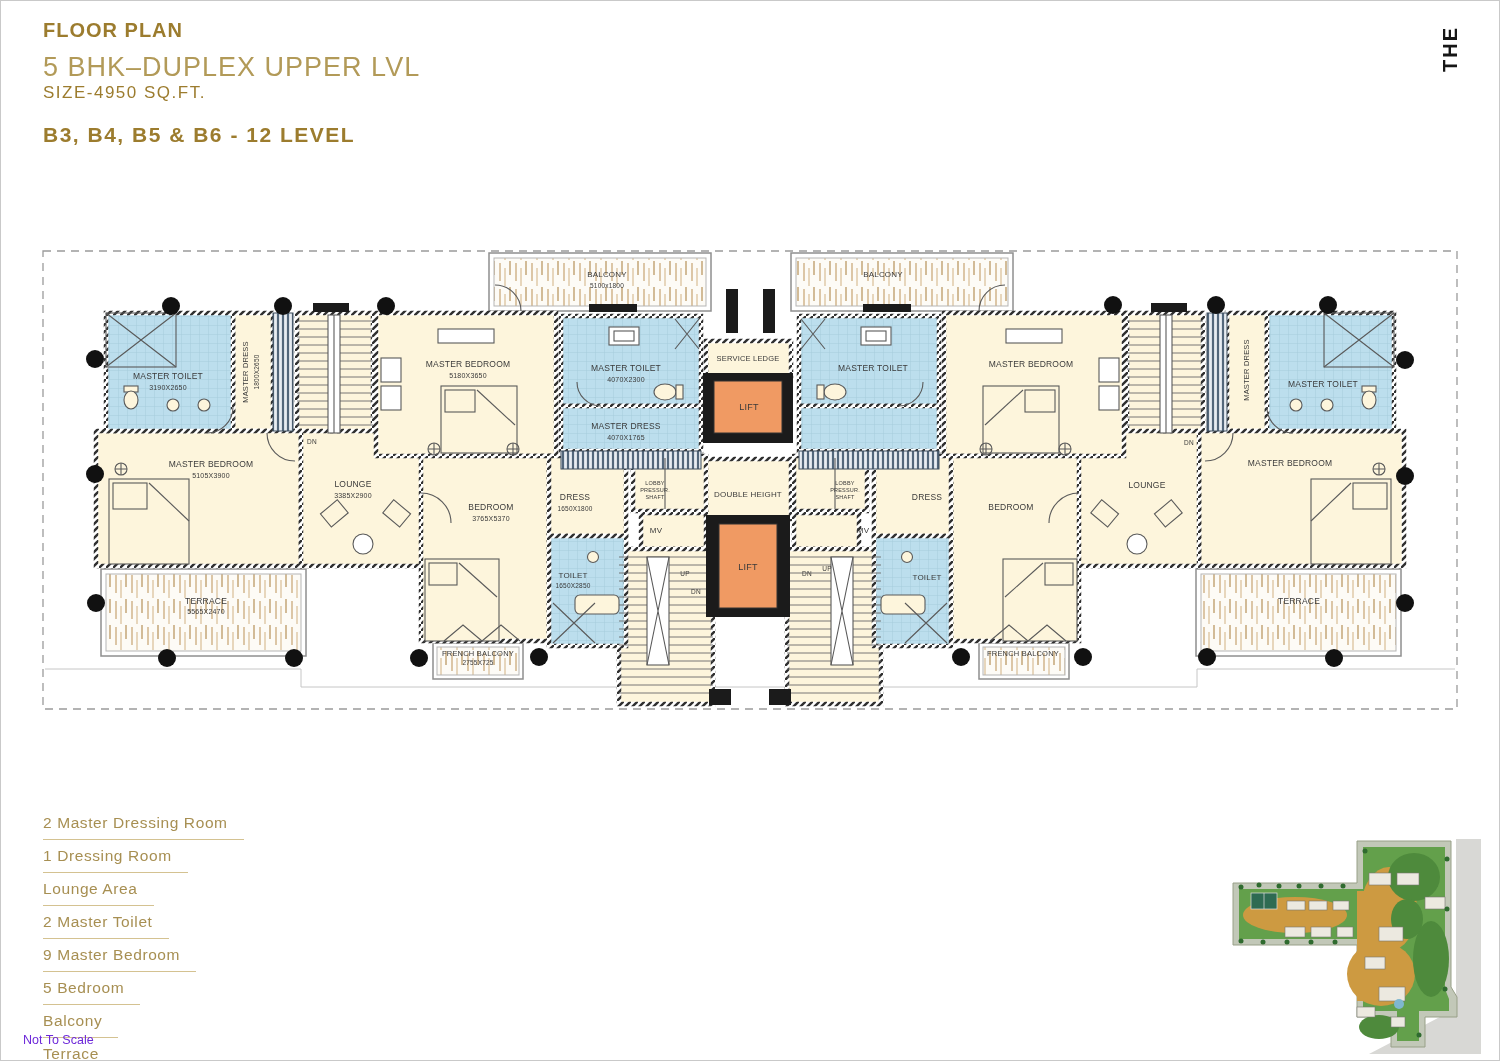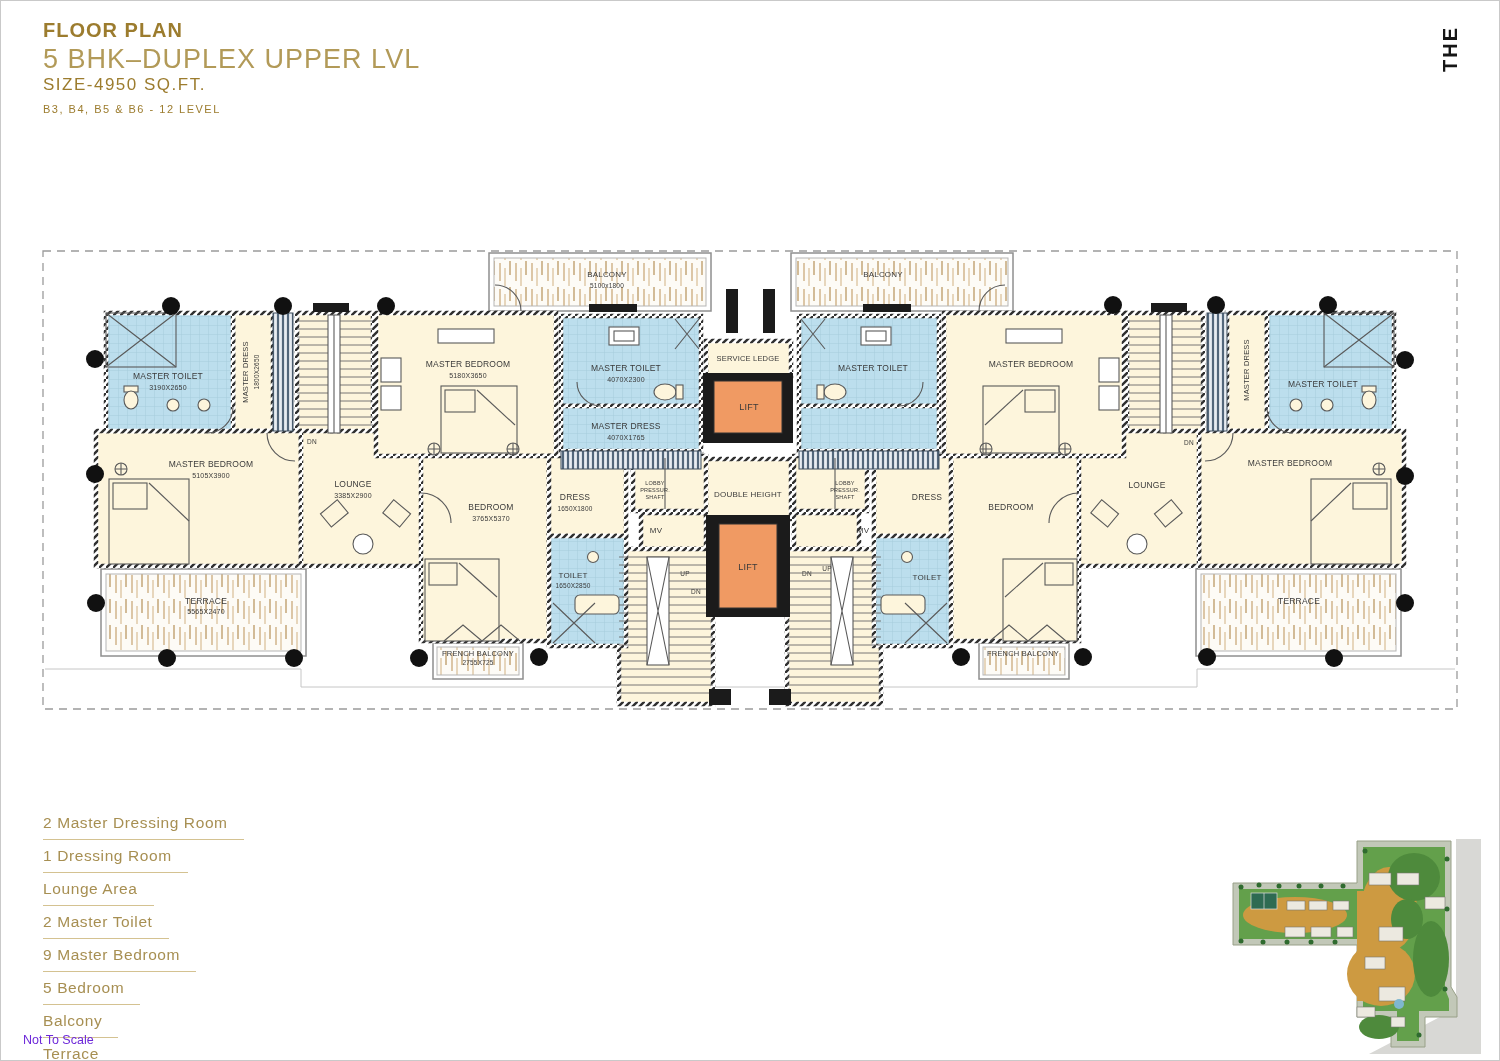--- a/index.html
+++ b/index.html
@@ -1,23 +1,23 @@
 <!DOCTYPE html>
 <html style="--gold-dark: #9c7c2e; --gold-mid: #b29a58; --gold-list: #a78f52; --gold-line: #d4c291; --cream: #fdf5dc; --wet-blue: #bcdeed; --lift-orange: #f09a63; --wall-dark: #2f2f2f; --terrace-tan: #d9c3a3;"><head>
 <meta charset="utf-8">
 <style>
   html,body{margin:0;padding:0;background:#e8e8e8;}
   .page{position:relative;width:1500px;height:1061px;background:#ffffff;border:1px solid #c9c9c9;
         box-sizing:border-box;overflow:hidden;font-family:"Liberation Sans",sans-serif;}
   
   .titleblock{position:absolute;left:42px;top:18px;}
   .title{font-size:20px;font-weight:bold;letter-spacing:1px;color:var(--gold-dark,#9c7c2e);}
-  .subtitle{font-size:27px;font-weight:300;letter-spacing:1px;color:var(--gold-mid,#b29a58);margin-top:2px;}
+  .subtitle{font-size:27px;font-weight:300;letter-spacing:1px;color:var(--gold-mid,#b29a58);margin-top:10px;}
   .meta1{font-size:17px;letter-spacing:1.5px;color:var(--gold-dark,#9c7c2e);margin-top:0;}
-  .meta2{font-size:11px;letter-spacing:1.5px;color:var(--gold-dark,#9c7c2e);margin-top:8px;}
+  .meta2{font-size:21px;letter-spacing:1.5px;color:var(--gold-dark,#9c7c2e);margin-top:20px;font-weight:bold;}
   
   .logo{position:absolute;top:22px;right:36px;display:flex;align-items:center;}
   .logo-the{writing-mode:vertical-rl;transform:rotate(180deg);font-size:20px;font-weight:bold;
             letter-spacing:2px;color:#161616;height:52px;text-align:center;margin-right:1px;}
   .logo-leaf{font-size:60px;font-weight:800;letter-spacing:-3px;line-height:52px;
      background:repeating-linear-gradient(115deg,#7e1d12 0 9px,#c0541c 9px 16px,#6b7c1c 16px 24px,
         #d9a816 24px 31px,#404e12 31px 37px,#a82f14 37px 45px,#cf7c1a 45px 52px,#55701d 52px 60px);
      -webkit-background-clip:text;background-clip:text;color:transparent;}
   
   .features{position:absolute;left:42px;top:806px;display:flex;flex-direction:column;align-items:flex-start;}

